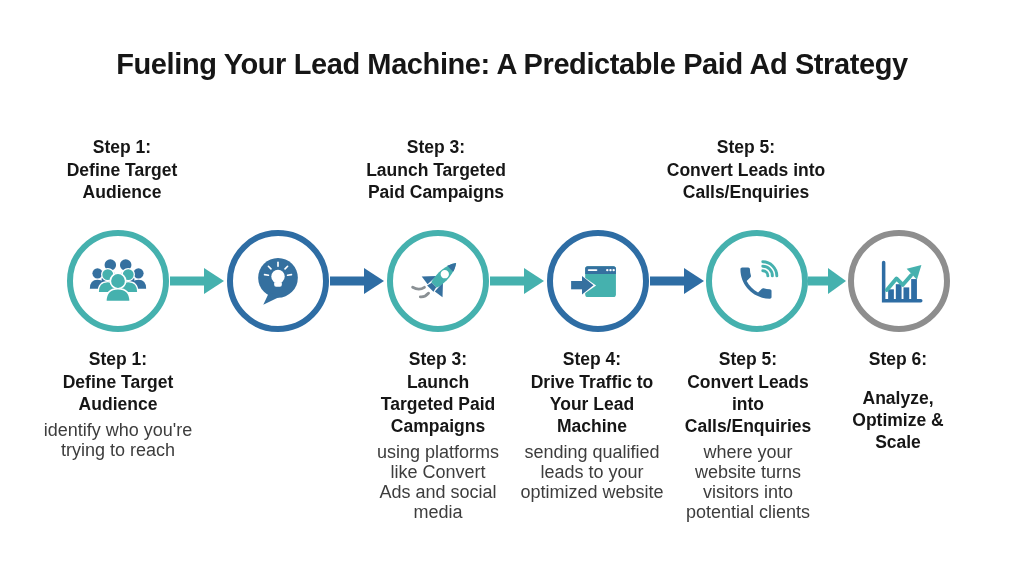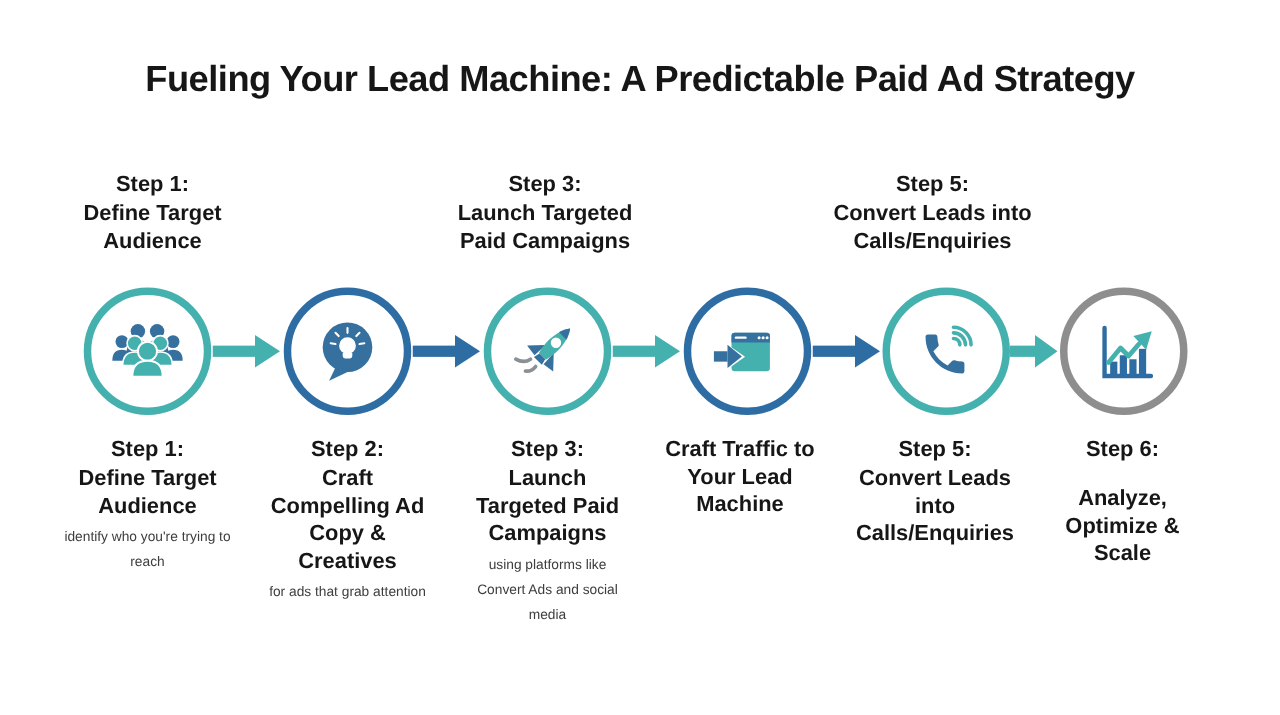--- a/index.html
+++ b/index.html
@@ -39,21 +39,21 @@
   .f-dblue{fill:var(--blue);}
   .f-white{fill:#ffffff;}
   .s-teal{stroke:var(--teal);}
   .s-blue{stroke:var(--blue);}
   .s-gray{stroke:#8a9094;}
   .s-white{stroke:#ffffff;}
 
   .col{position:absolute;top:348px;width:172px;text-align:center;}
   .col .h{font-size:17.5px;font-weight:bold;line-height:23px;color:var(--heading);}
   .col .t{font-size:17.5px;font-weight:bold;line-height:22px;color:var(--heading);margin:0 auto;}
-  .col .d{font-size:11px;line-height:20px;color:var(--desc);margin:5px auto 0;}
+  .col .d{font-size:18px;line-height:20px;color:var(--desc);margin:5px auto 0;}
 </style>
 </head>
 <body>
 
 <div class="canvas">
 
   <div class="page-title">Fueling Your Lead Machine: A Predictable Paid Ad Strategy</div>
 
   <div class="top-label" style="left:32px;">
     <div class="h">Step 1:</div>
@@ -174,35 +174,33 @@
   <svg class="flow-arrow" style="left:808px;" width="38" height="30" viewBox="0 0 38 30">
     <rect class="f-teal" x="0" y="10.5" width="20" height="9"></rect>
       <polygon class="f-teal" points="20,2 38,15 20,28"></polygon>
   </svg>
 
   <div class="col" style="left:32px;">
     <div class="h">Step 1:</div>
     <div class="t" style="max-width:150px;">Define Target Audience</div>
     <div class="d" style="max-width:160px;">identify who you're trying to reach</div>
   </div>
-  <div class="col" style="left:192px;">
-    <div class="h">Step 2:</div>
-    <div class="t" style="max-width:125px;">Craft Compelling Ad Copy &amp; Creatives</div>
-    <div class="d" style="max-width:145px;">for ads that grab attention</div>
-  </div>
   <div class="col" style="left:352px;">
     <div class="h">Step 3:</div>
     <div class="t" style="max-width:128px;">Launch Targeted Paid Campaigns</div>
     <div class="d" style="max-width:130px;">using platforms like Convert Ads and social media</div>
   </div>
   <div class="col" style="left:506px;">
-    <div class="t" style="max-width:130px;">Craft Traffic to Your Lead Machine</div>
+    <div class="h">Step 4:</div>
+    <div class="t" style="max-width:130px;">Drive Traffic to Your Lead Machine</div>
+    <div class="d" style="max-width:150px;">sending qualified leads to your optimized website</div>
   </div>
   <div class="col" style="left:662px;">
     <div class="h">Step 5:</div>
     <div class="t" style="max-width:145px;">Convert Leads into Calls/Enquiries</div>
+    <div class="d" style="max-width:125px;">where your website turns visitors into potential clients</div>
   </div>
   <div class="col" style="left:812px;">
     <div class="h">Step 6:</div>
     <div class="t" style="max-width:120px;margin-top:16px;">Analyze, Optimize &amp; Scale</div>
   </div>
 
 </div>
 
 </body></html>

